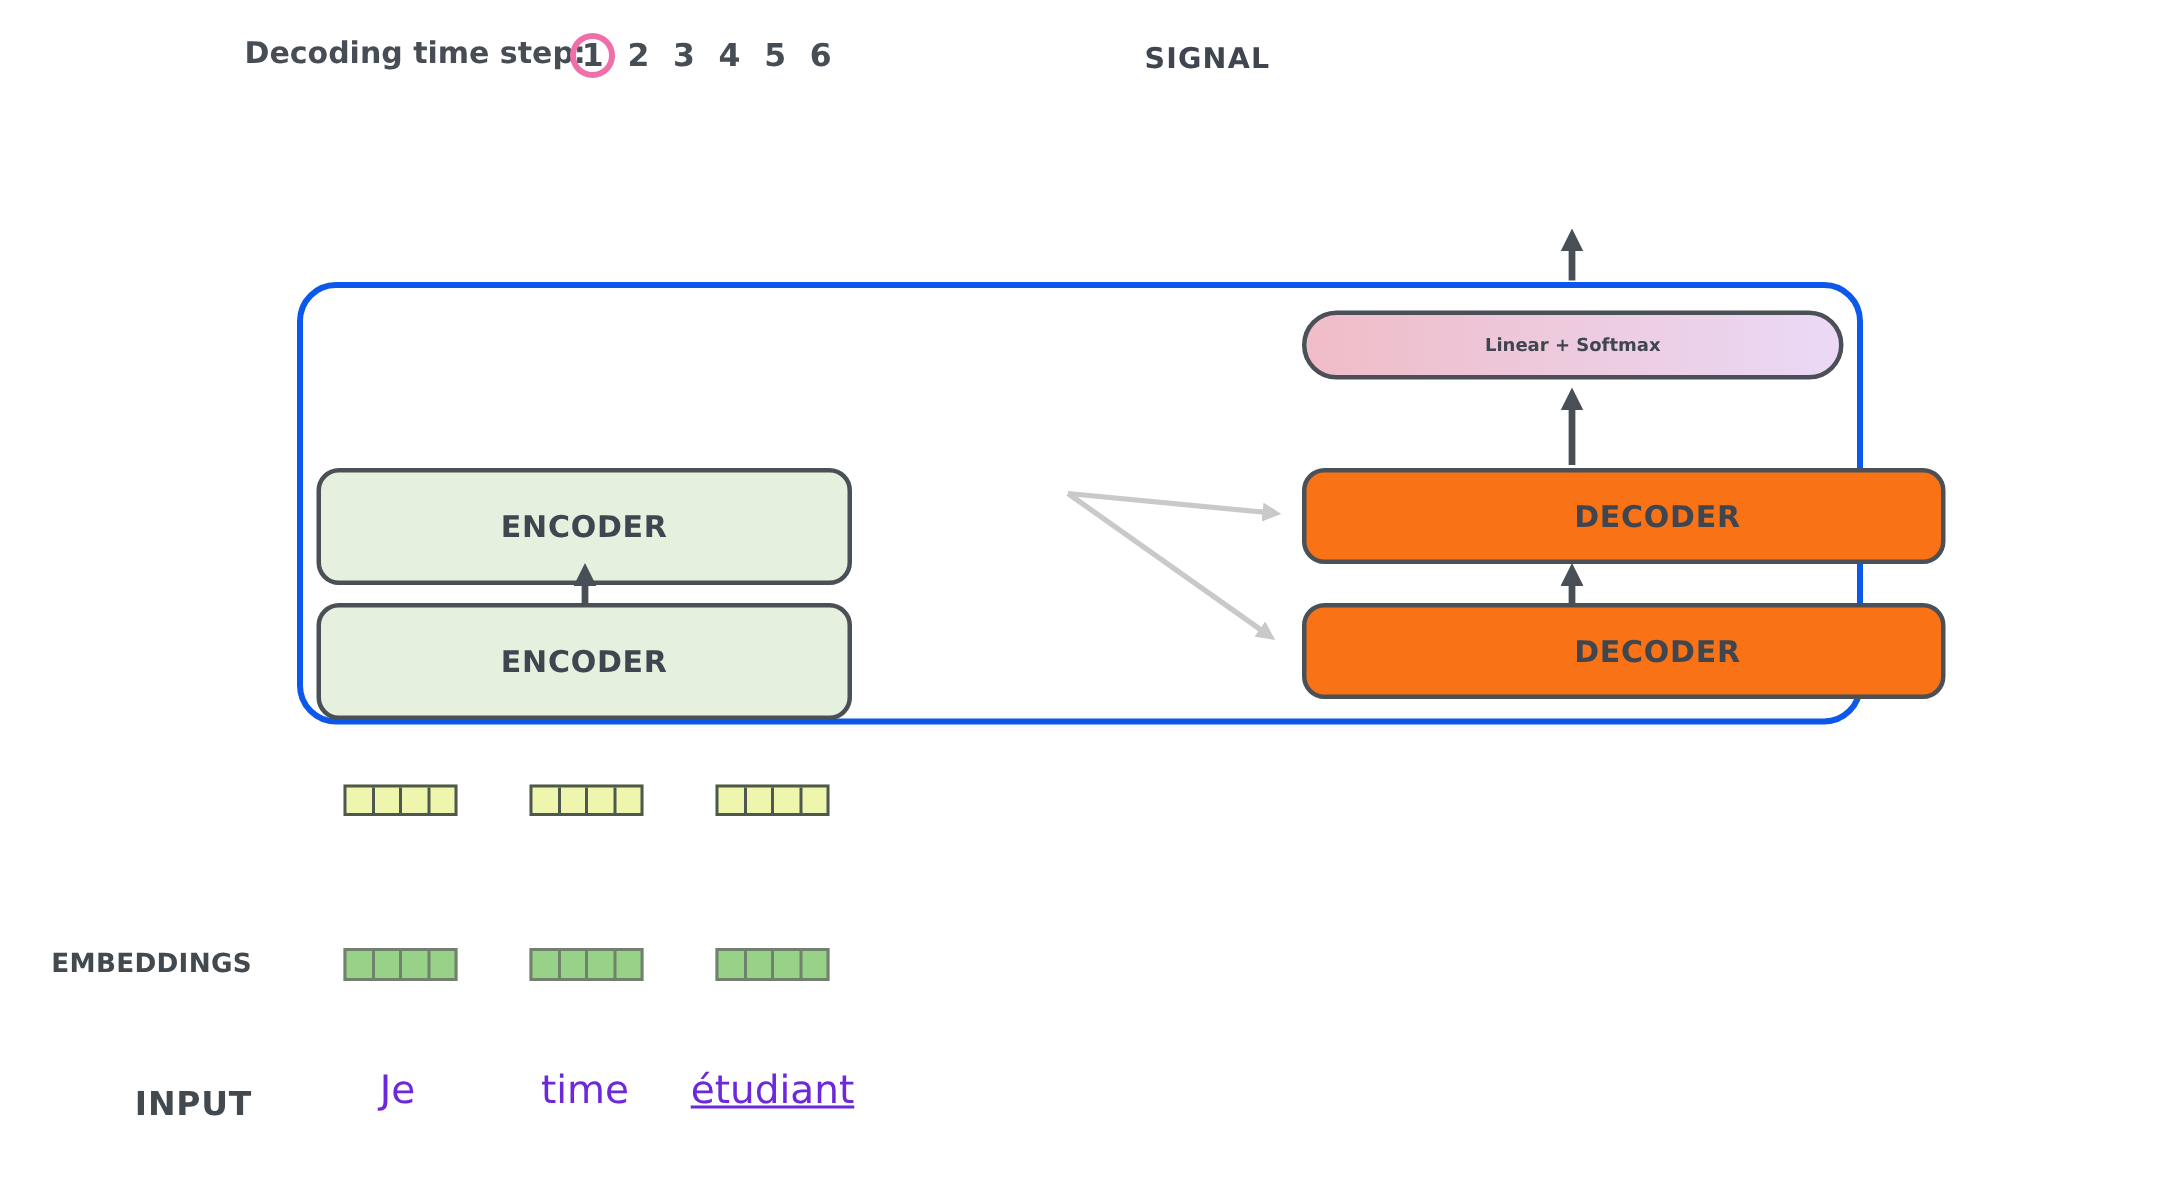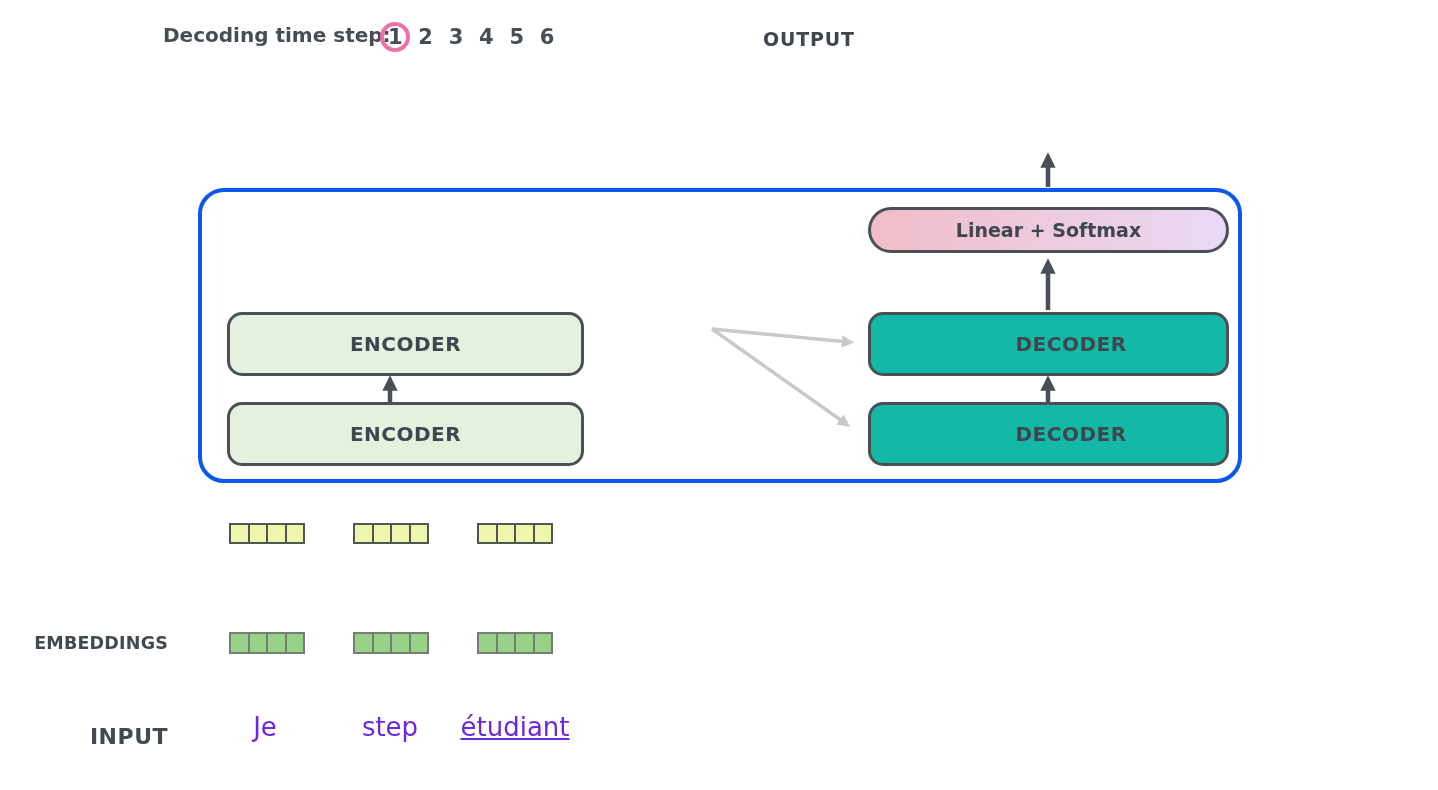--- a/index.html
+++ b/index.html
@@ -22,30 +22,30 @@
   
   .model-box {
     position:absolute; left:198px; top:188px; width:1044px; height:295px;
     box-sizing:border-box; border:4px solid #0b58ea; border-radius:26px;
   }
   .box {
     position:absolute; box-sizing:border-box; border:3.5px solid #4a5056; border-radius:15px;
     display:flex; align-items:center; justify-content:center;
     font-size:20px; font-weight:600; letter-spacing:0.5px; color:#3f4650;
   }
-  .encoder { left:227px; width:357px; height:64px; background:#e5f1de; }
-  .decoder { left:868px; width:361px; height:64px; background:#14b8a6;padding-left:45px; }
+  .encoder { left:211px; width:357px; height:78px; background:#e5f1de; }
+  .decoder { left:868px; width:429px; height:64px; background:#f97316;padding-left:45px; }
   .row-top { top:312px; }
   .row-bottom { top:402px; }
   .linear-softmax {
     position:absolute; left:868px; top:207px; width:361px; height:46px;
     box-sizing:border-box; border:3.5px solid #4a5056; border-radius:23px;
     background:linear-gradient(90deg,#f0bcc7,#ead9f6);
     display:flex; align-items:center; justify-content:center;
-    font-size:19px; font-weight:600; color:#3f4650;
+    font-size:12px; font-weight:600; color:#3f4650;
   }
 
   
   .arrows { position:absolute; left:0; top:0; pointer-events:none; }
 
   
   .side-label {
     position:absolute; left:20px; width:148px; text-align:right;
     font-size:17.5px; font-weight:700; color:#42494f; line-height:25px; letter-spacing:0.2px;
   }
@@ -74,21 +74,21 @@
 
   <div class="decoding-label">Decoding time step:</div>
   <div class="steps">
     <span class="step active">1</span>
     <span class="step">2</span>
     <span class="step">3</span>
     <span class="step">4</span>
     <span class="step">5</span>
     <span class="step">6</span>
   </div>
-  <div class="output-label">OUTPUT</div>
+  <div class="output-label">SIGNAL</div>
 
   <div class="model-box"></div>
 
   <div class="box encoder row-top">ENCODER</div>
   <div class="box encoder row-bottom">ENCODER</div>
   <div class="box decoder row-top">DECODER</div>
   <div class="box decoder row-bottom">DECODER</div>
   <div class="linear-softmax">Linear + Softmax</div>
 
   <svg class="arrows" width="1438" height="790" viewBox="0 0 1438 790">
@@ -143,16 +143,16 @@
       <span></span>
   </div>
   <div class="vec vec-green vx3">
     <span></span>
       <span></span>
       <span></span>
       <span></span>
   </div>
 
   <div class="input-word tok1">Je</div>
-  <div class="input-word tok2">step</div>
+  <div class="input-word tok2">time</div>
   <div class="input-word tok3">étudiant</div>
 
 </div>
 
 </body></html>

